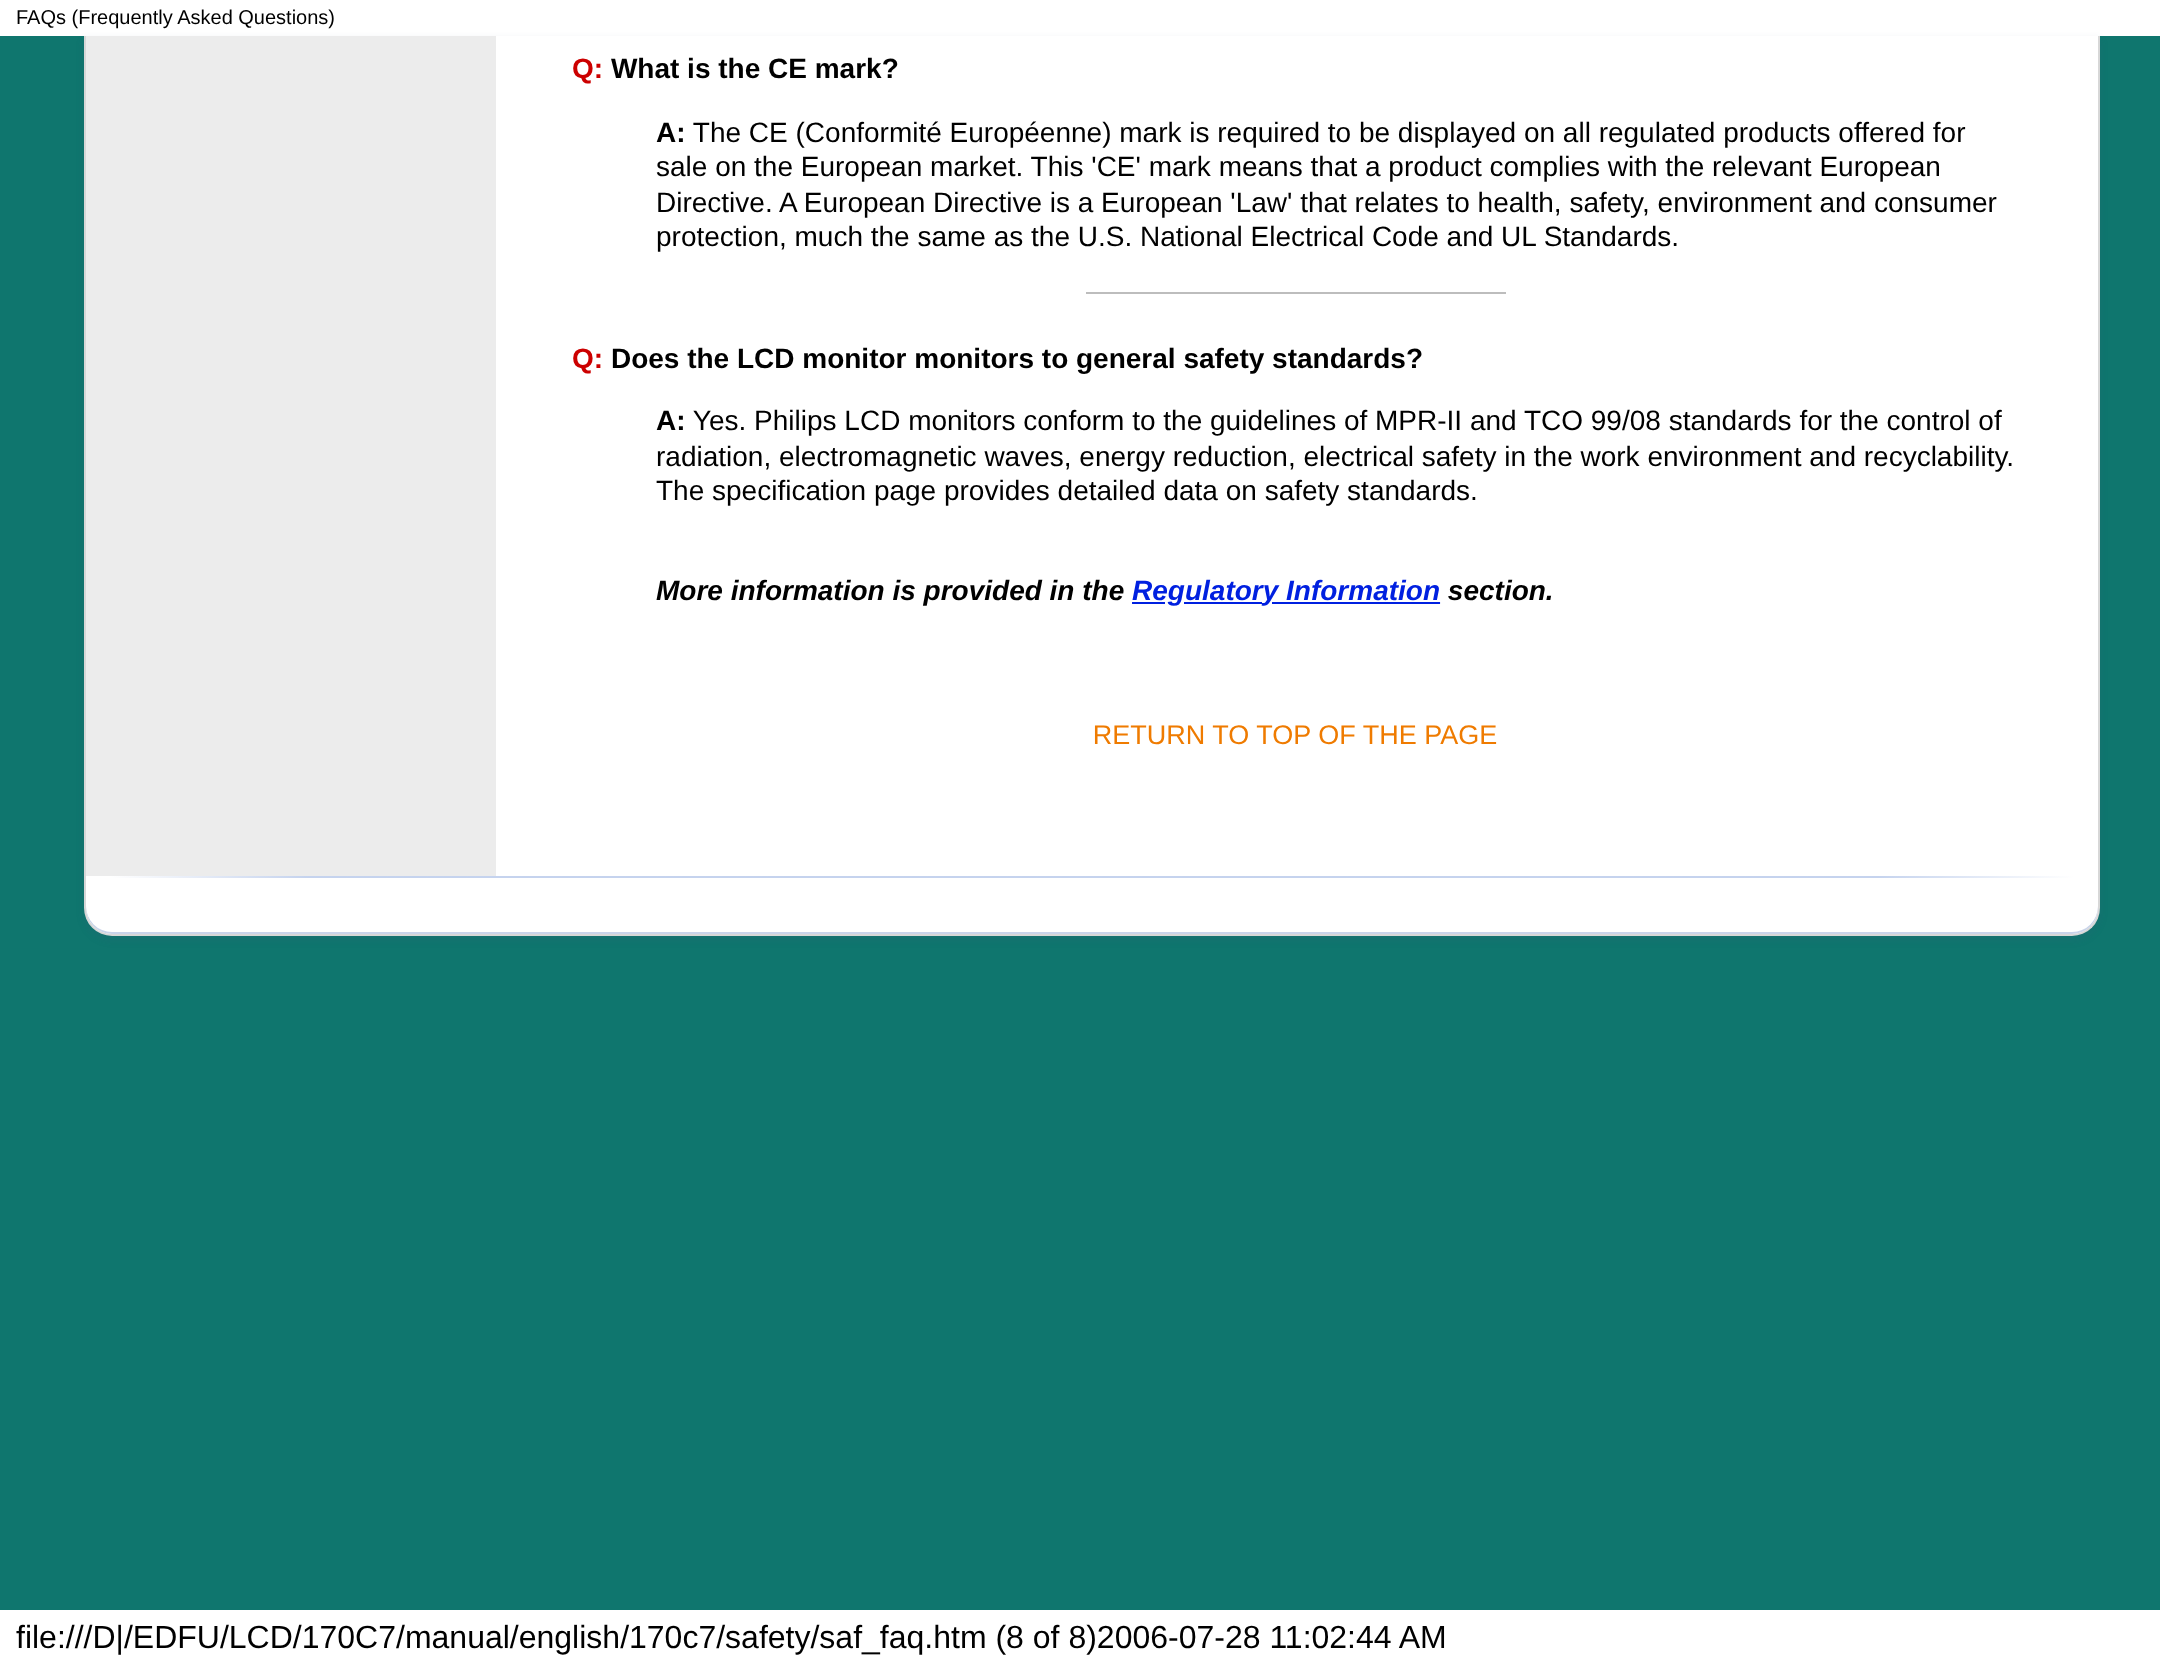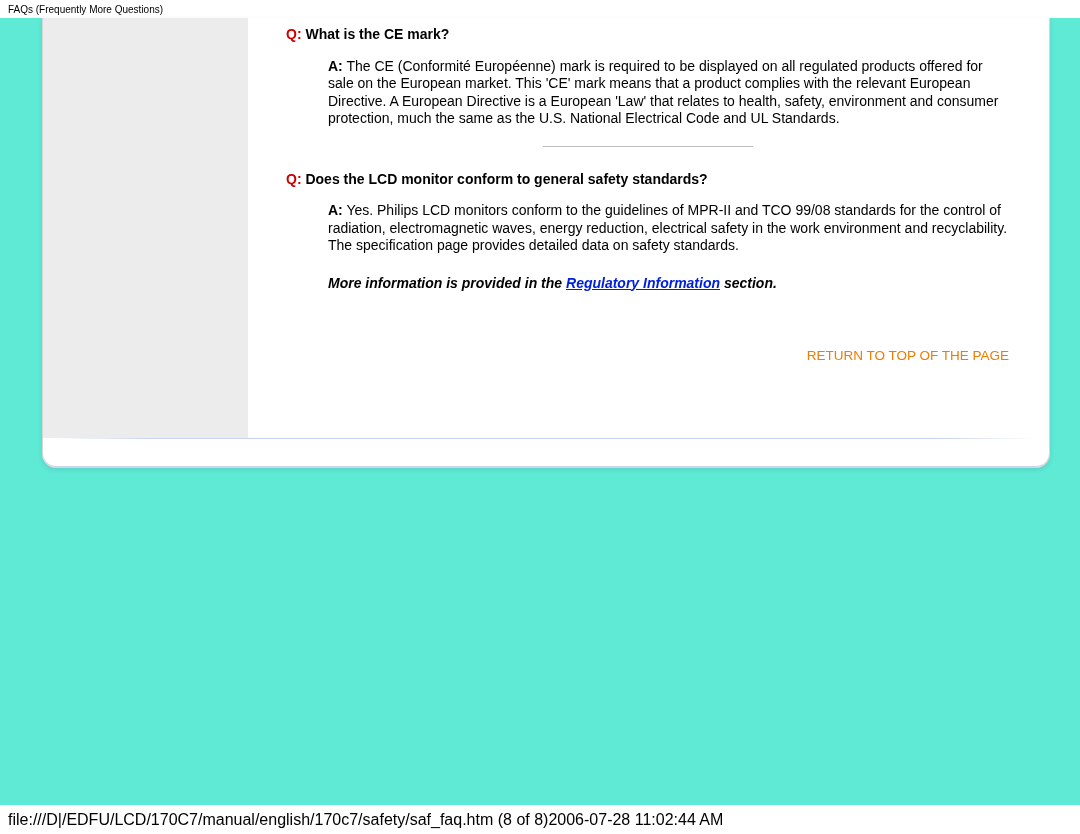--- a/index.html
+++ b/index.html
@@ -12,21 +12,21 @@
     overflow: hidden;
     position: relative;
   }
   .header-text {
     font-size: 10px;
     color: #000;
     padding: 4px 0 3px 8px;
   }
   .main-wrap {
     padding: 0 30px 0 42px;
-    background: #5eead4;
+    background: #0f766e;
     height: 787px;
   }
   .footer-text {
     font-size: 16px;
     color: #000;
     padding: 6px 0 0 8px;
   }
   .card {
     background: #fff;
     border-left: 1px solid #d7d7d7;
@@ -70,57 +70,57 @@
   .hr {
     border: none;
     border-top: 1px solid #bdbdbd;
     width: 210px;
     margin: 14px auto 24px auto;
   }
   .info-line {
     padding-left: 42px;
     font-style: italic;
     font-weight: bold;
-    margin-top: 20px;
+    margin-top: 32px;
   }
   .info-link { color: #0020e0; font-style: italic; font-weight: bold; }
   .return-link {
     display:block;
-    text-align:right;
+    text-align:center;
     color:#ef7b00;
     font-size:13.5px;
     margin-top:56px;
     text-decoration:none;
   }
 </style>
 </head>
 <body>
 
-<div class="header-text">FAQs (Frequently More Questions)</div>
+<div class="header-text">FAQs (Frequently Asked Questions)</div>
 
 <div class="main-wrap">
   <div class="card">
     <div class="content">
       <div class="left-col"></div>
       <div class="right-col">
 
         <div class="block">
           <div>
             <span class="q-label">Q:</span><span class="q-text"> What is the CE mark?</span>
           </div>
           <div class="answer">
             <span class="a-label">A:</span><span> The CE (Conformité Européenne) mark is required to be displayed on all regulated products offered for sale on the European market. This 'CE' mark means that a product complies with the relevant European Directive. A European Directive is a European 'Law' that relates to health, safety, environment and consumer protection, much the same as the U.S. National Electrical Code and UL Standards.</span>
           </div>
         </div>
 
         <hr class="hr">
 
         <div class="block">
           <div>
-            <span class="q-label">Q:</span><span class="q-text"> Does the LCD monitor conform to general safety standards?</span>
+            <span class="q-label">Q:</span><span class="q-text"> Does the LCD monitor monitors to general safety standards?</span>
           </div>
           <div class="answer">
             <span class="a-label">A:</span><span> Yes. Philips LCD monitors conform to the guidelines of MPR-II and TCO 99/08 standards for the control of radiation, electromagnetic waves, energy reduction, electrical safety in the work environment and recyclability. The specification page provides detailed data on safety standards.</span>
           </div>
         </div>
 
         <div class="info-line">
           <span>More information is provided in the </span><a href="#" class="info-link">Regulatory Information</a><span> section.</span>
         </div>
 

